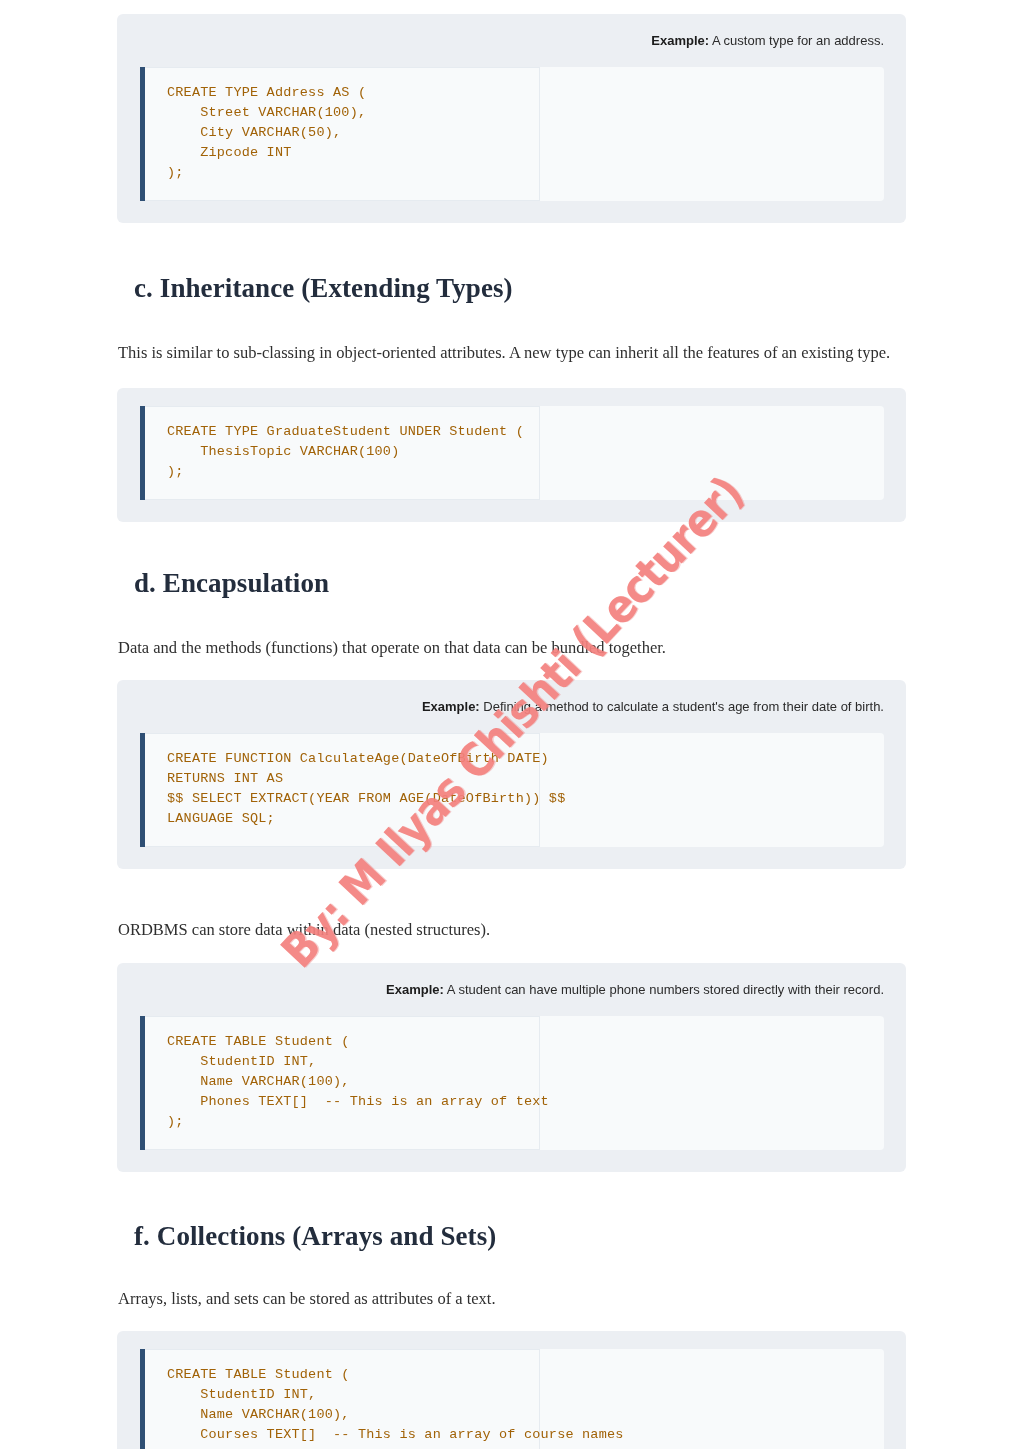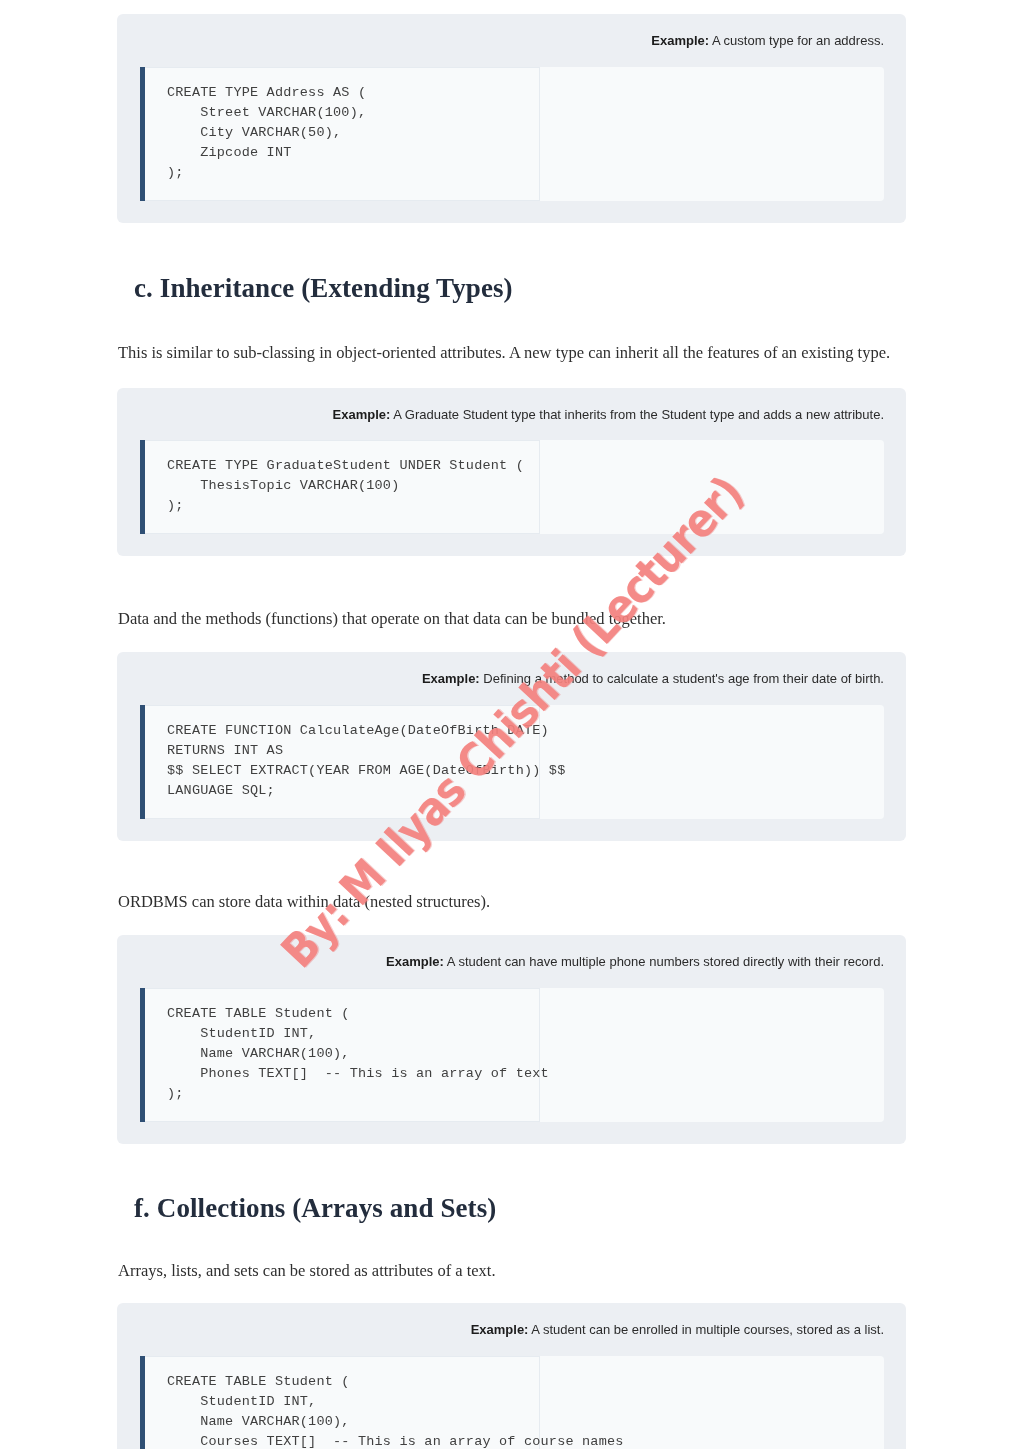--- a/index.html
+++ b/index.html
@@ -75,21 +75,21 @@
     pointer-events: none;
     box-sizing: border-box;
   }
   pre.code {
     position: relative;
     z-index: 1;
     margin: 0;
     font-family: "Liberation Mono", "DejaVu Sans Mono", monospace;
     font-size: 13.5px;
     line-height: 20px;
-    color: #404040;
+    color: #a16207;
     white-space: pre;
     letter-spacing: 0.2px;
   }
 
   
   h2.section-heading {
     font-family: "Liberation Serif", "DejaVu Serif", serif;
     font-size: 27px;
     font-weight: bold;
     color: #232d3d;
@@ -158,32 +158,29 @@
 );</pre>
       </div>
     </div>
 
     <div class="gap-head"></div>
     <h2 class="section-heading">c. Inheritance (Extending Types)</h2>
     <div class="gap-after-head"></div>
     <p class="body-text">This is similar to sub-classing in object-oriented attributes. A new type can inherit all the features of an existing type.</p>
     <div class="gap-after-para"></div>
     <div class="example-box">
-      <p class="example-line">
-        <span class="example-label">Example:</span>
-        <span>A Graduate Student type that inherits from the Student type and adds a new attribute.</span>
-      </p>
       <div class="code-wrap">
         <pre class="code">CREATE TYPE GraduateStudent UNDER Student (
     ThesisTopic VARCHAR(100)
 );</pre>
       </div>
     </div>
 
     <div class="gap-after-box"></div>
+    <h2 class="section-heading">d. Encapsulation</h2>
     <div class="gap-after-head"></div>
     <p class="body-text">Data and the methods (functions) that operate on that data can be bundled together.</p>
     <div style="height:19px"></div>
     <div class="example-box">
       <p class="example-line">
         <span class="example-label">Example:</span>
         <span>Defining a method to calculate a student's age from their date of birth.</span>
       </p>
       <div class="code-wrap">
         <pre class="code">CREATE FUNCTION CalculateAge(DateOfBirth DATE)
@@ -210,24 +207,20 @@
 );</pre>
       </div>
     </div>
 
     <div style="height:33px"></div>
     <h2 class="section-heading">f. Collections (Arrays and Sets)</h2>
     <div style="height:18px"></div>
     <p class="body-text">Arrays, lists, and sets can be stored as attributes of a text.</p>
     <div style="height:19px"></div>
     <div class="example-box">
-      <p class="example-line">
-        <span class="example-label">Example:</span>
-        <span>A student can be enrolled in multiple courses, stored as a list.</span>
-      </p>
       <div class="code-wrap">
         <pre class="code">CREATE TABLE Student (
     StudentID INT,
     Name VARCHAR(100),
     Courses TEXT[]  -- This is an array of course names
 );</pre>
       </div>
     </div>
 
   </div>

